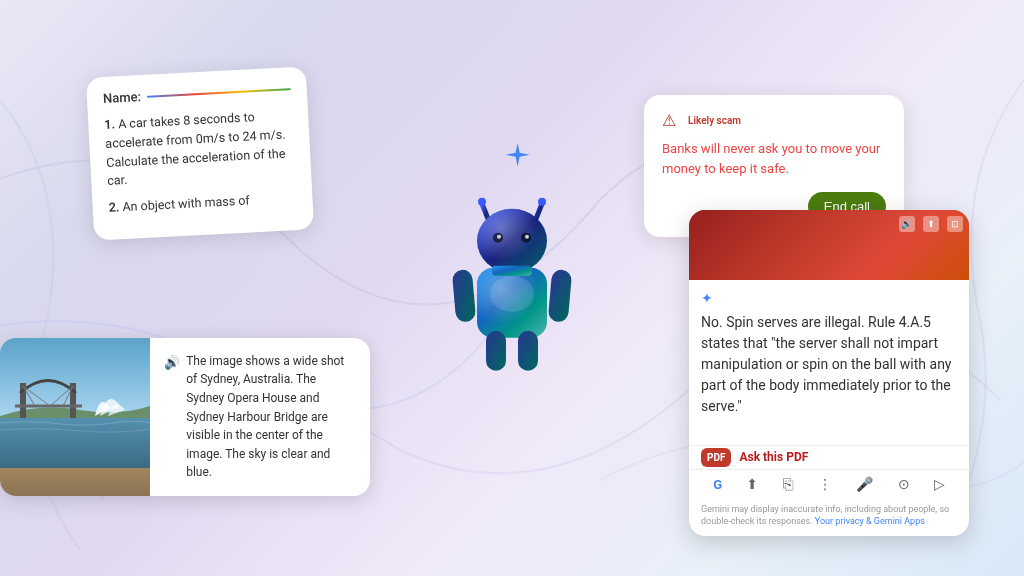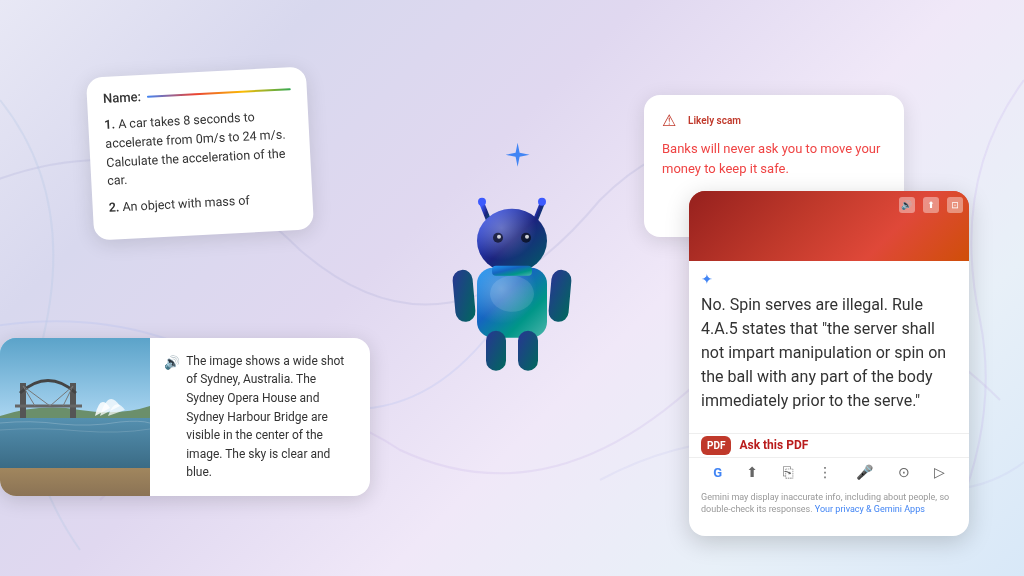--- a/index.html
+++ b/index.html
@@ -193,24 +193,24 @@
       display: flex;
       align-items: center;
       gap: 6px;
       margin-bottom: 6px;
     }
     .gemini-star {
       font-size: 14px;
       color: #4285f4;
     }
     .pdf-body-text {
-      font-size: 16px;
+      font-size: 14px;
       color: #333;
       line-height: 1.5;
-      margin-bottom: 10px;
+      margin-bottom: 18px;
     }
     .pdf-action-bar {
       display: flex;
       align-items: center;
       gap: 8px;
       padding: 2px 12px;
       border-top: 1px solid #eee;
       justify-content: flex-end;
     }
     .pdf-icon-badge {
@@ -234,21 +234,21 @@
       padding: 6px 12px;
       border-top: 1px solid #eee;
     }
     .pdf-bottom-icon {
       font-size: 14px;
       color: #666;
     }
     .pdf-footer {
       font-size: 9px;
       color: #999;
-      padding: 4px 12px 20px;
+      padding: 4px 12px 8px;
       line-height: 1.4;
     }
     .pdf-footer a {
       color: #4285f4;
       text-decoration: none;
     }
 
     
     .android-center {
       position: absolute;

